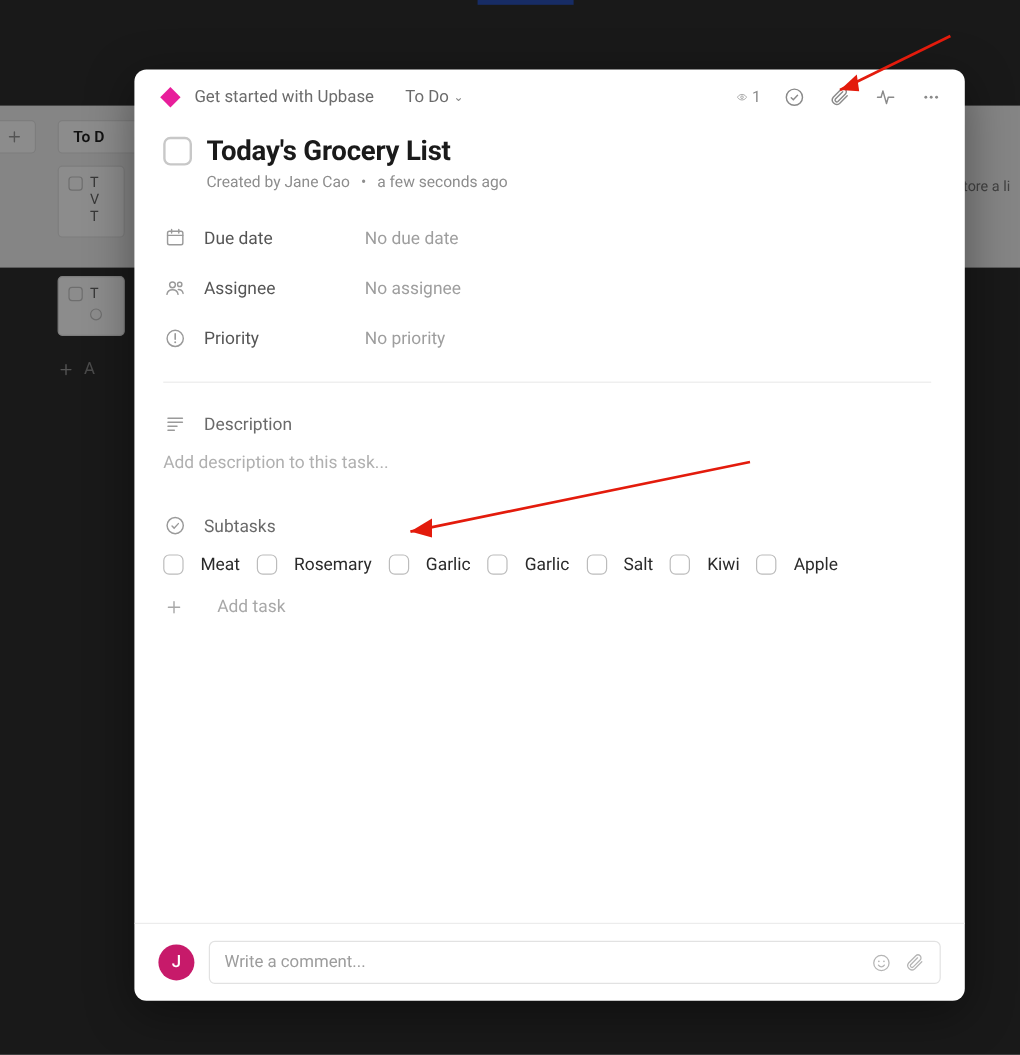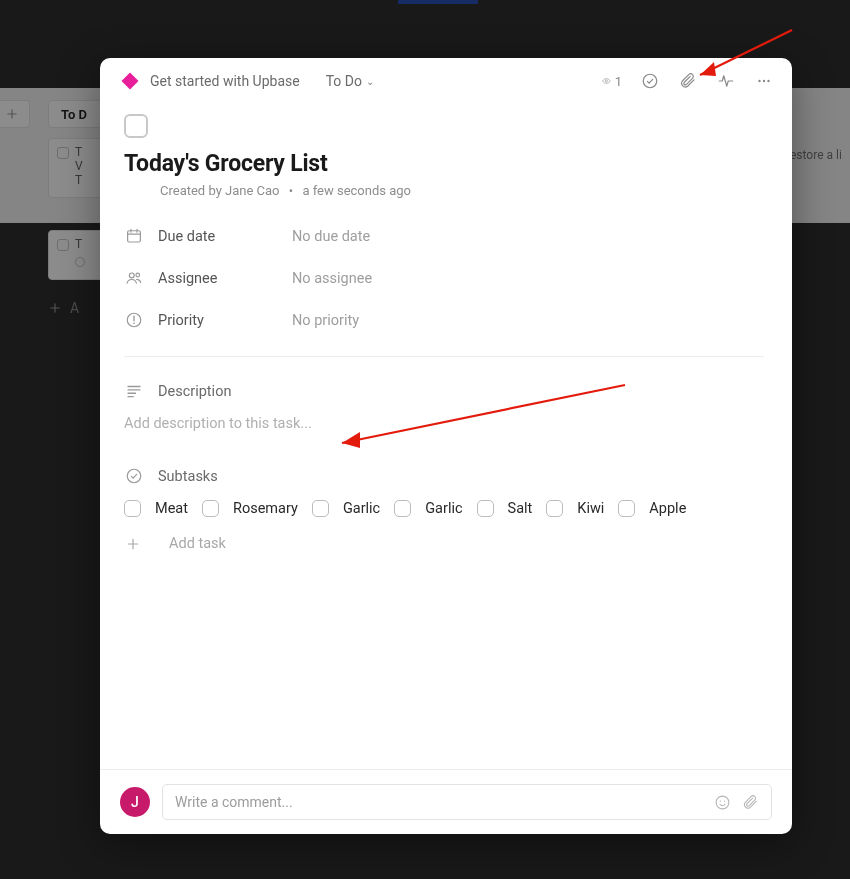--- a/index.html
+++ b/index.html
@@ -37,40 +37,40 @@
   .bg-card2 { top:230px; height:50px; }
   .bg-addtask-row {
     position:absolute; top:300px; left:48px; display:flex; align-items:center; gap:8px;
     color:#888; font-size:14px;
   }
 
   .dim-overlay { position:absolute; inset:0; background:rgba(0,0,0,0.45); }
 
   
   .modal {
-    position:absolute; top:58px; left:100px; width:692px; height:776px;
+    position:absolute; top:58px; left:112px; width:692px; height:776px;
     background:#fff; border-radius:10px; box-shadow:0 10px 40px rgba(0,0,0,0.4);
     display:flex; flex-direction:column; overflow:hidden;
   }
   .modal-header {
     height:46px; display:flex; align-items:center; padding:0 18px 0 24px;
     color:#6b6b6b; font-size:14px; gap:8px;
   }
   .brand-diamond { width:12px; height:12px; background:#e81e9b; transform:rotate(45deg); margin-right:6px; }
   .brand-text { color:#6b6b6b; }
   .status-dropdown { margin-left:18px; display:flex; align-items:center; gap:4px; cursor:pointer; }
   .chev { font-size:10px; color:#888; }
   .header-spacer { flex:1; }
   .hdr-icon { width:20px; height:20px; display:flex; align-items:center; justify-content:center; color:#8a8a8a; margin-left:10px; cursor:pointer; }
   .hdr-icon svg { width:18px; height:18px; }
   .watch-count { display:flex; align-items:center; gap:4px; }
 
   .modal-body { flex:1; overflow:auto; padding:4px 28px 0 24px; }
 
-  .title-row { display:flex; align-items:flex-start; gap:12px; margin-top:4px;flex-direction:column; }
+  .title-row { display:flex; align-items:flex-start; gap:12px; margin-top:4px; }
   .big-checkbox {
     width:24px; height:24px; border:2px solid #c8c8c8; border-radius:6px; margin-top:2px; cursor:pointer; flex-shrink:0;
   }
   .task-title { font-size:23px; font-weight:700; color:#1a1a1a; letter-spacing:-0.2px; }
   .meta-line { margin-left:36px; font-size:13px; color:#8d8d8d; margin-top:6px; }
   .meta-dot { margin:0 6px; }
 
   .field-row {
     display:flex; align-items:center; margin-top:22px; margin-left:0px;
   }

